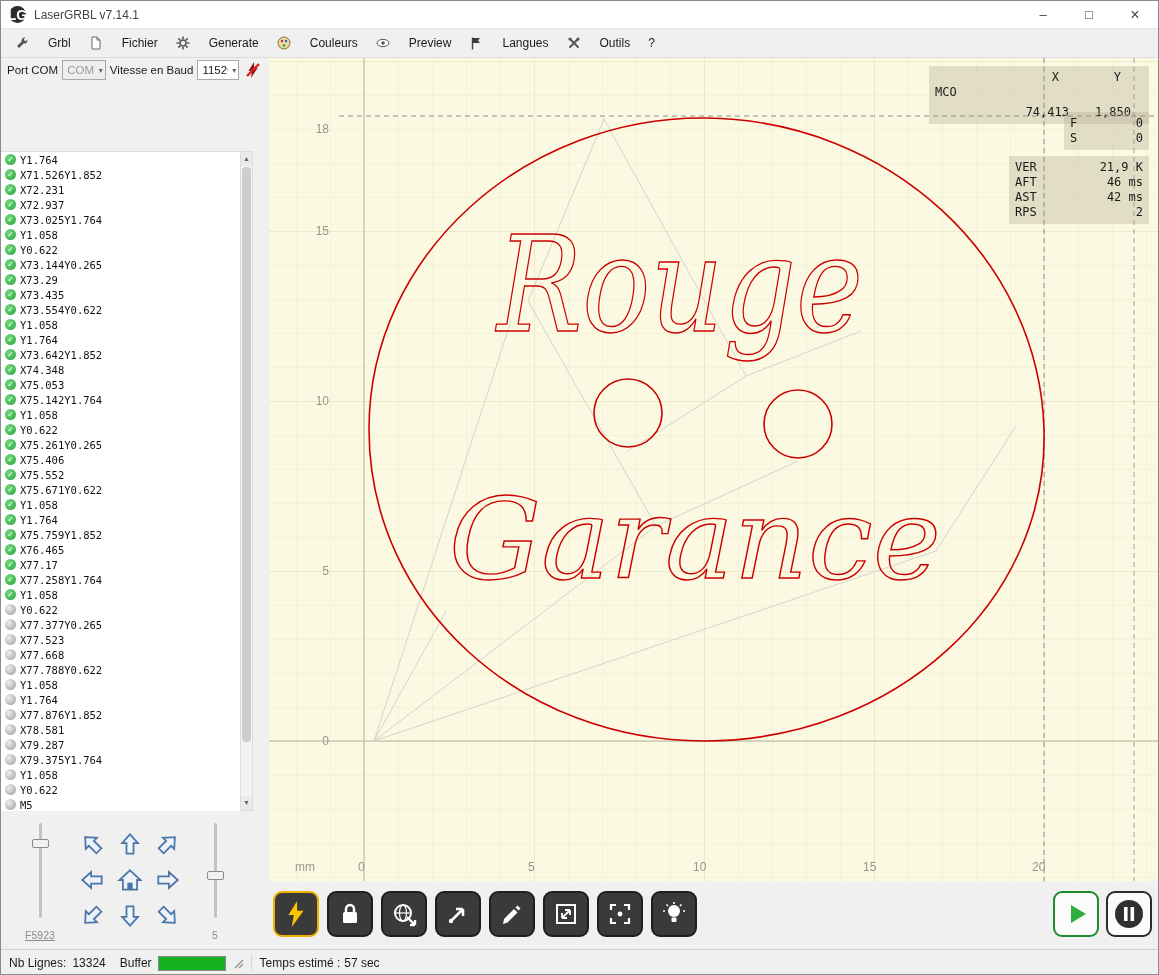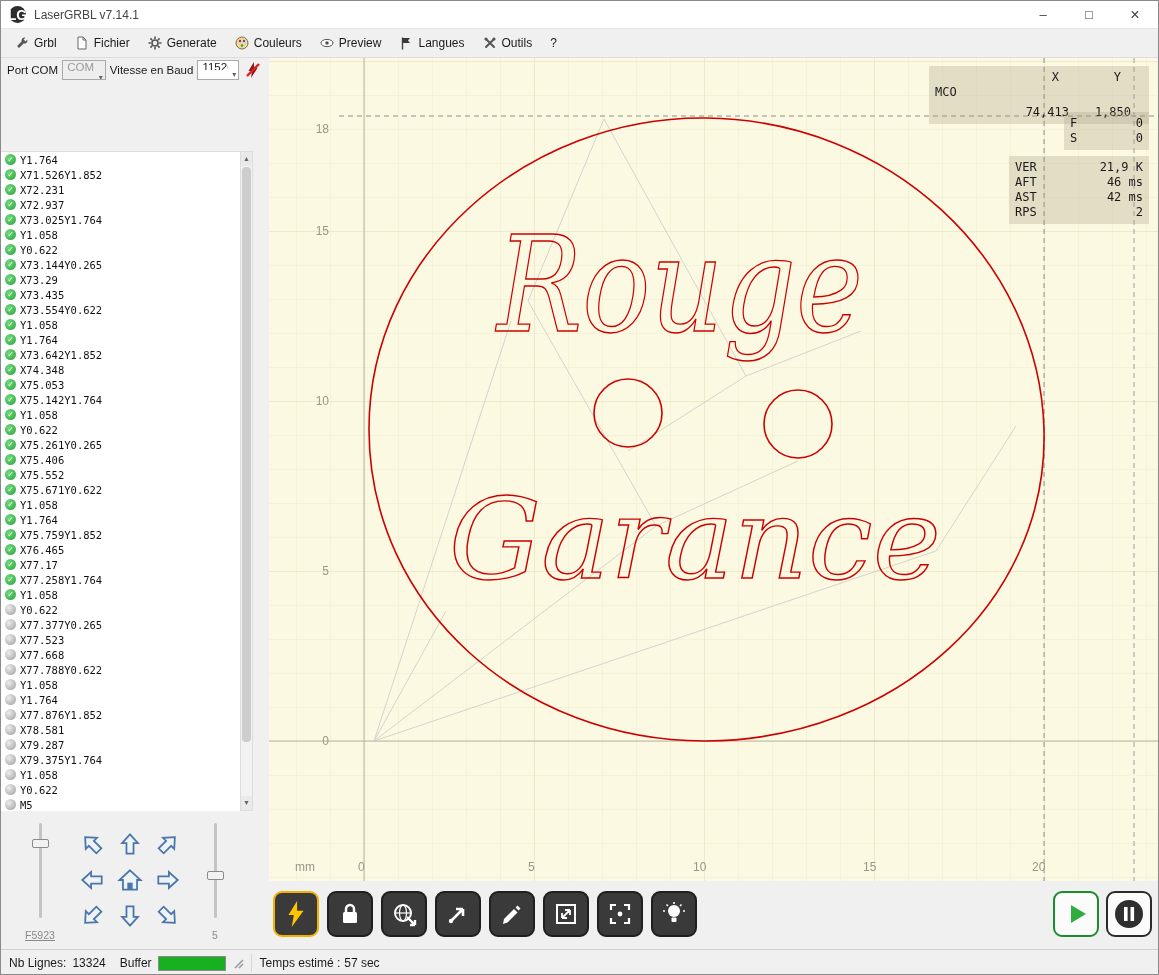--- a/index.html
+++ b/index.html
@@ -15,29 +15,29 @@
           font-size:14px; font-weight:bold; display:flex; align-items:center; justify-content:center; }
   .title-text { margin-left:8px; color:#444; font-size:12px; }
   .win-controls { margin-left:auto; display:flex; height:100%; }
   .win-btn { width:46px; height:100%; display:flex; align-items:center; justify-content:center;
              color:#444; font-size:13px; cursor:default; }
   .win-btn.close { font-size:16px; }
 
   
   .menubar { position:absolute; left:0; top:28px; width:100%; height:29px; background:#f0f0f0;
              display:flex; align-items:center; padding-left:6px; gap:2px; border-bottom:1px solid #dcdcdc; }
-  .menu-item { display:flex; align-items:center; gap:5px; padding:4px 8px; }
+  .menu-item { display:flex; align-items:center; gap:19px; padding:4px 8px; }
   .menu-item svg { display:block; }
 
   
   .left-panel { position:absolute; left:0; top:57px; width:268px; height:891px; background:#f0f0f0; }
   .conn-row { display:flex; align-items:center; height:24px; padding:0 6px; gap:4px; }
   .conn-row label { font-size:11.5px; white-space:nowrap; }
-  .dd { height:20px; background:#fff; border:1px solid #a9a9a9; display:flex; 
-        padding:0 2px 0 4px; font-size:11.5px; overflow:hidden; white-space:nowrap;flex-direction:column; }
+  .dd { height:20px; background:#fff; border:1px solid #a9a9a9; display:flex; align-items:center;
+        padding:0 2px 0 4px; font-size:11.5px; overflow:hidden; white-space:nowrap; }
   .dd .arrow { margin-left:auto; font-size:8px; color:#666; }
   .dd.disabled { background:#eee; color:#9a9a9a; }
   .txt { height:20px; background:#fff; border:1px solid #a9a9a9; font-size:11.5px; padding:0 4px;
          font-family:"Liberation Sans", sans-serif; }
   .icon-btn18 { width:20px; height:20px; display:flex; align-items:center; justify-content:center; }
   .spin { width:32px; height:20px; border:1px solid #a9a9a9; background:#fff; display:flex; }
   .spin .v { flex:1; display:flex; align-items:center; justify-content:center; font-size:11px; }
   .spin .btns { width:12px; display:flex; flex-direction:column; border-left:1px solid #ccc; }
   .spin .btns div { flex:1; font-size:5px; line-height:9px; text-align:center; color:#555; background:#e8e8e8; }
   .stop-btn { width:18px; height:18px; border-radius:50%; background:#e03b30; display:flex;

